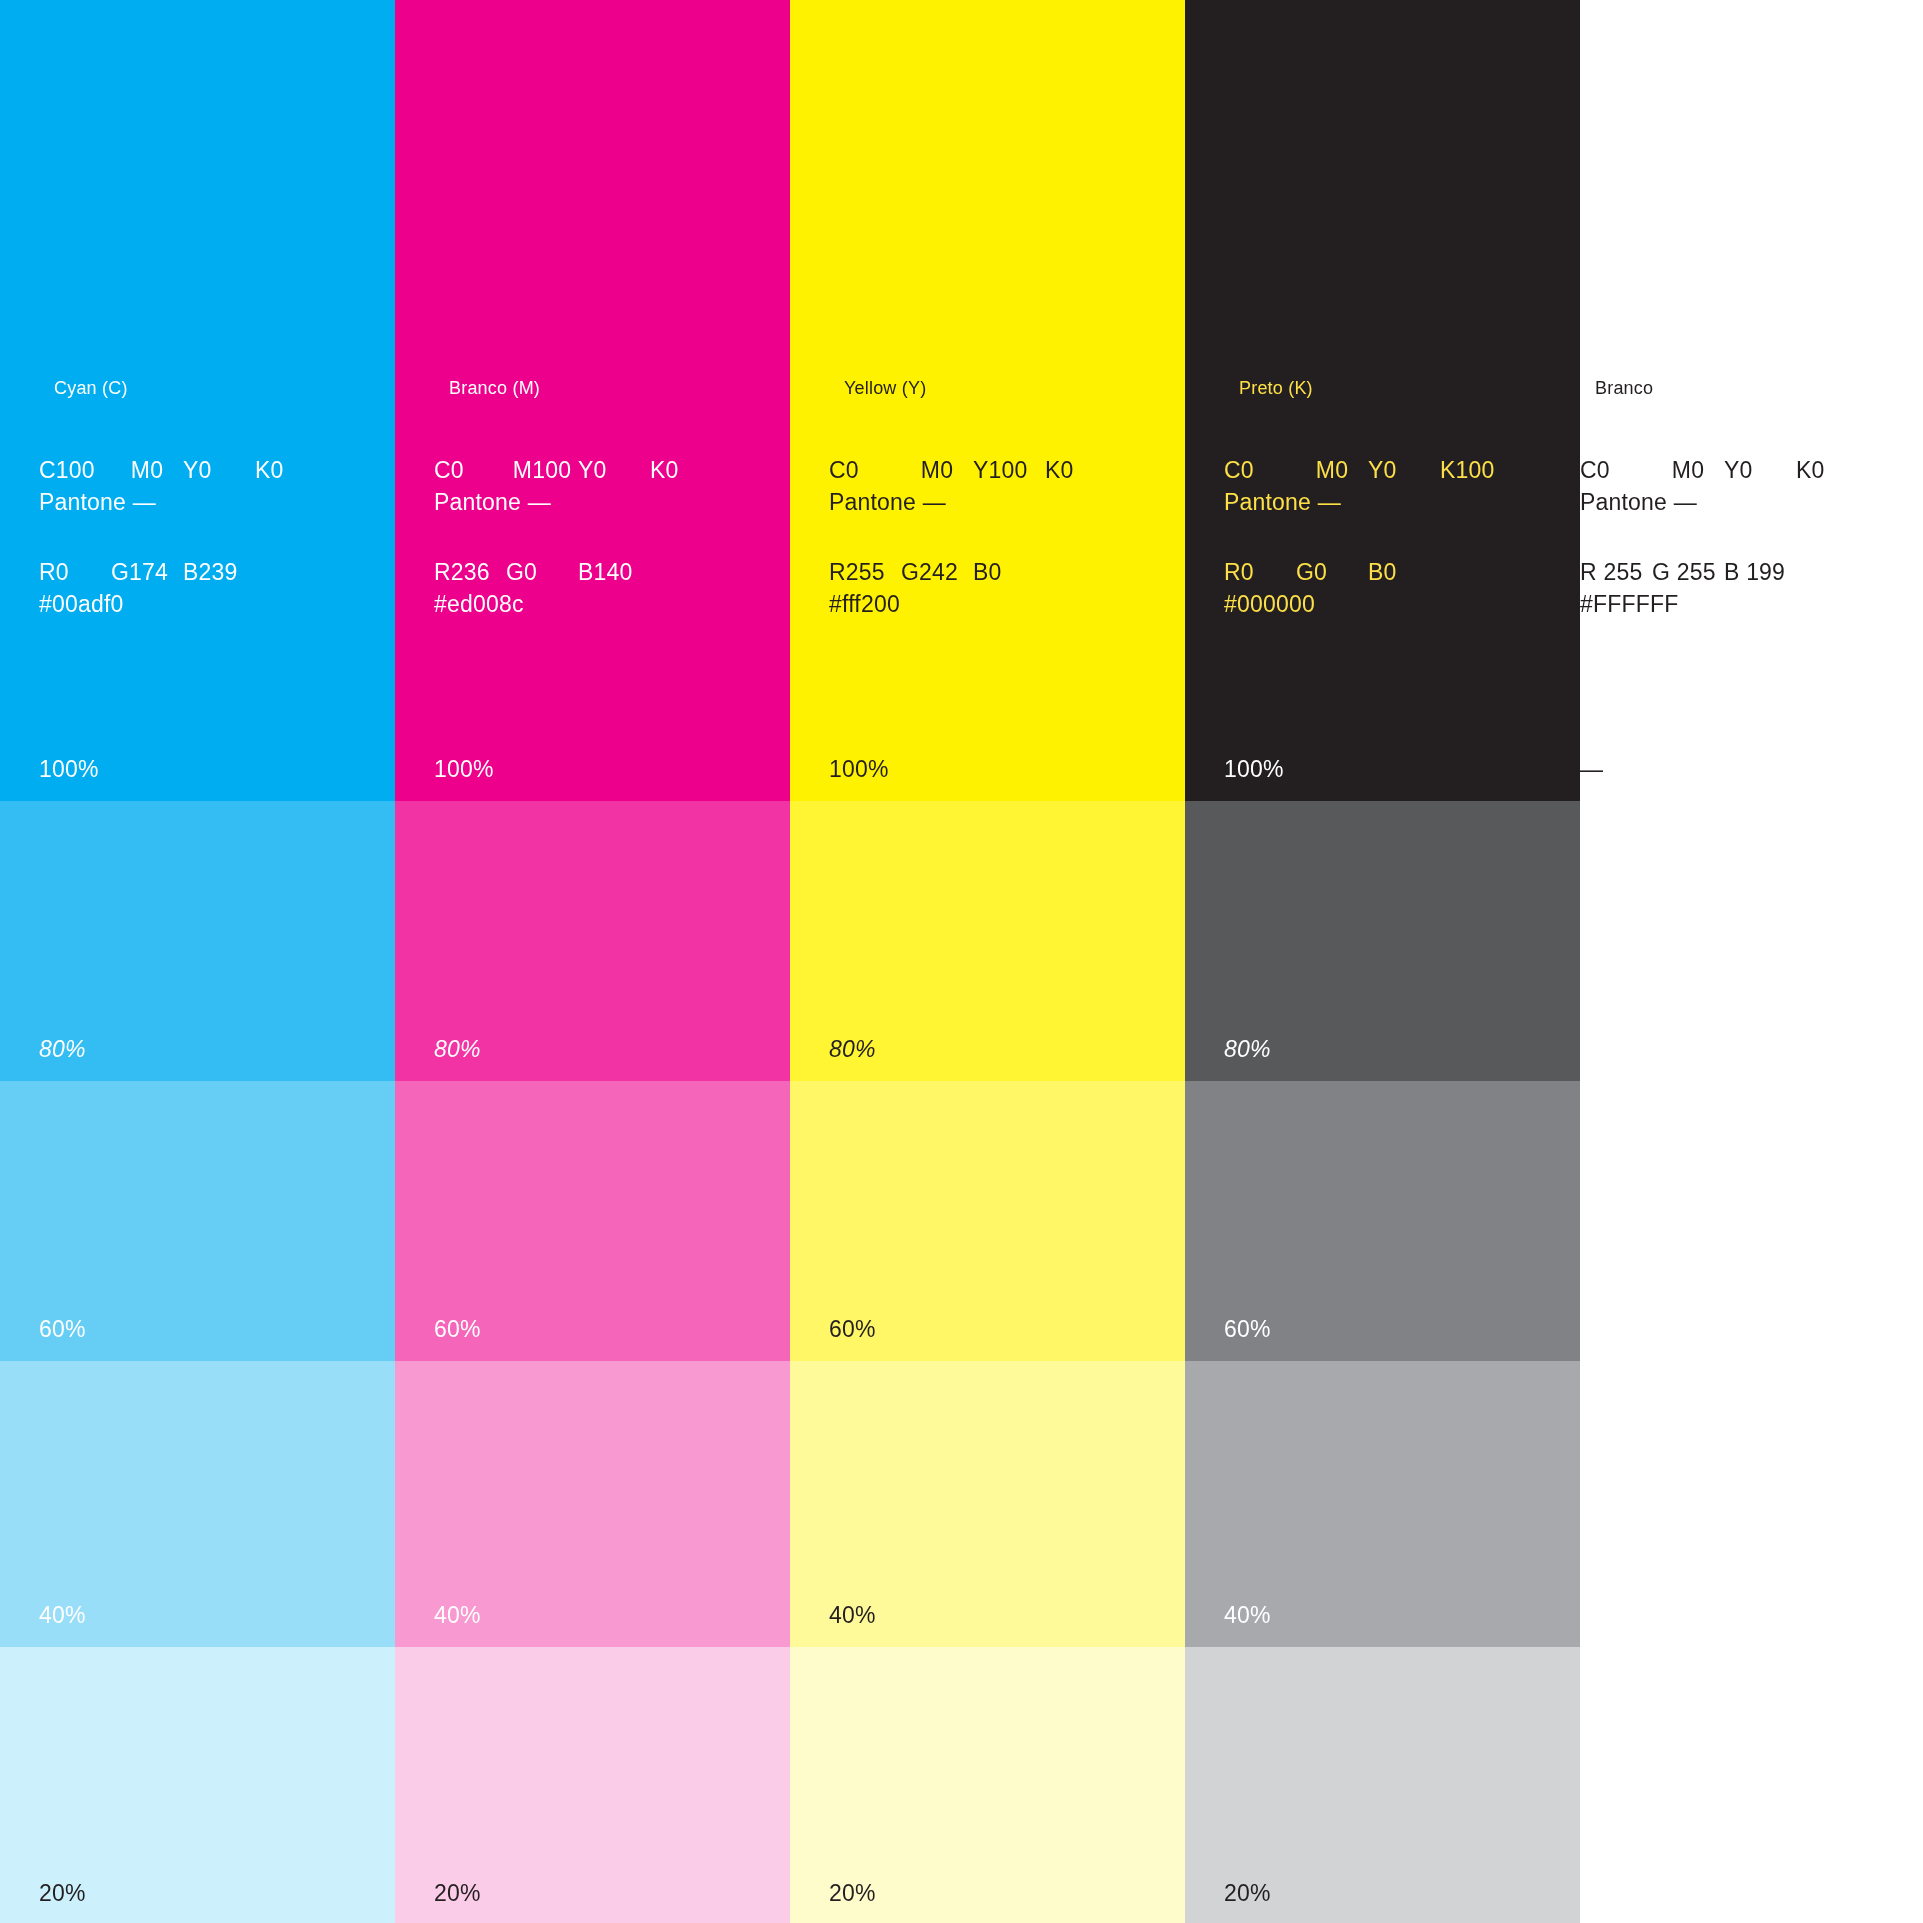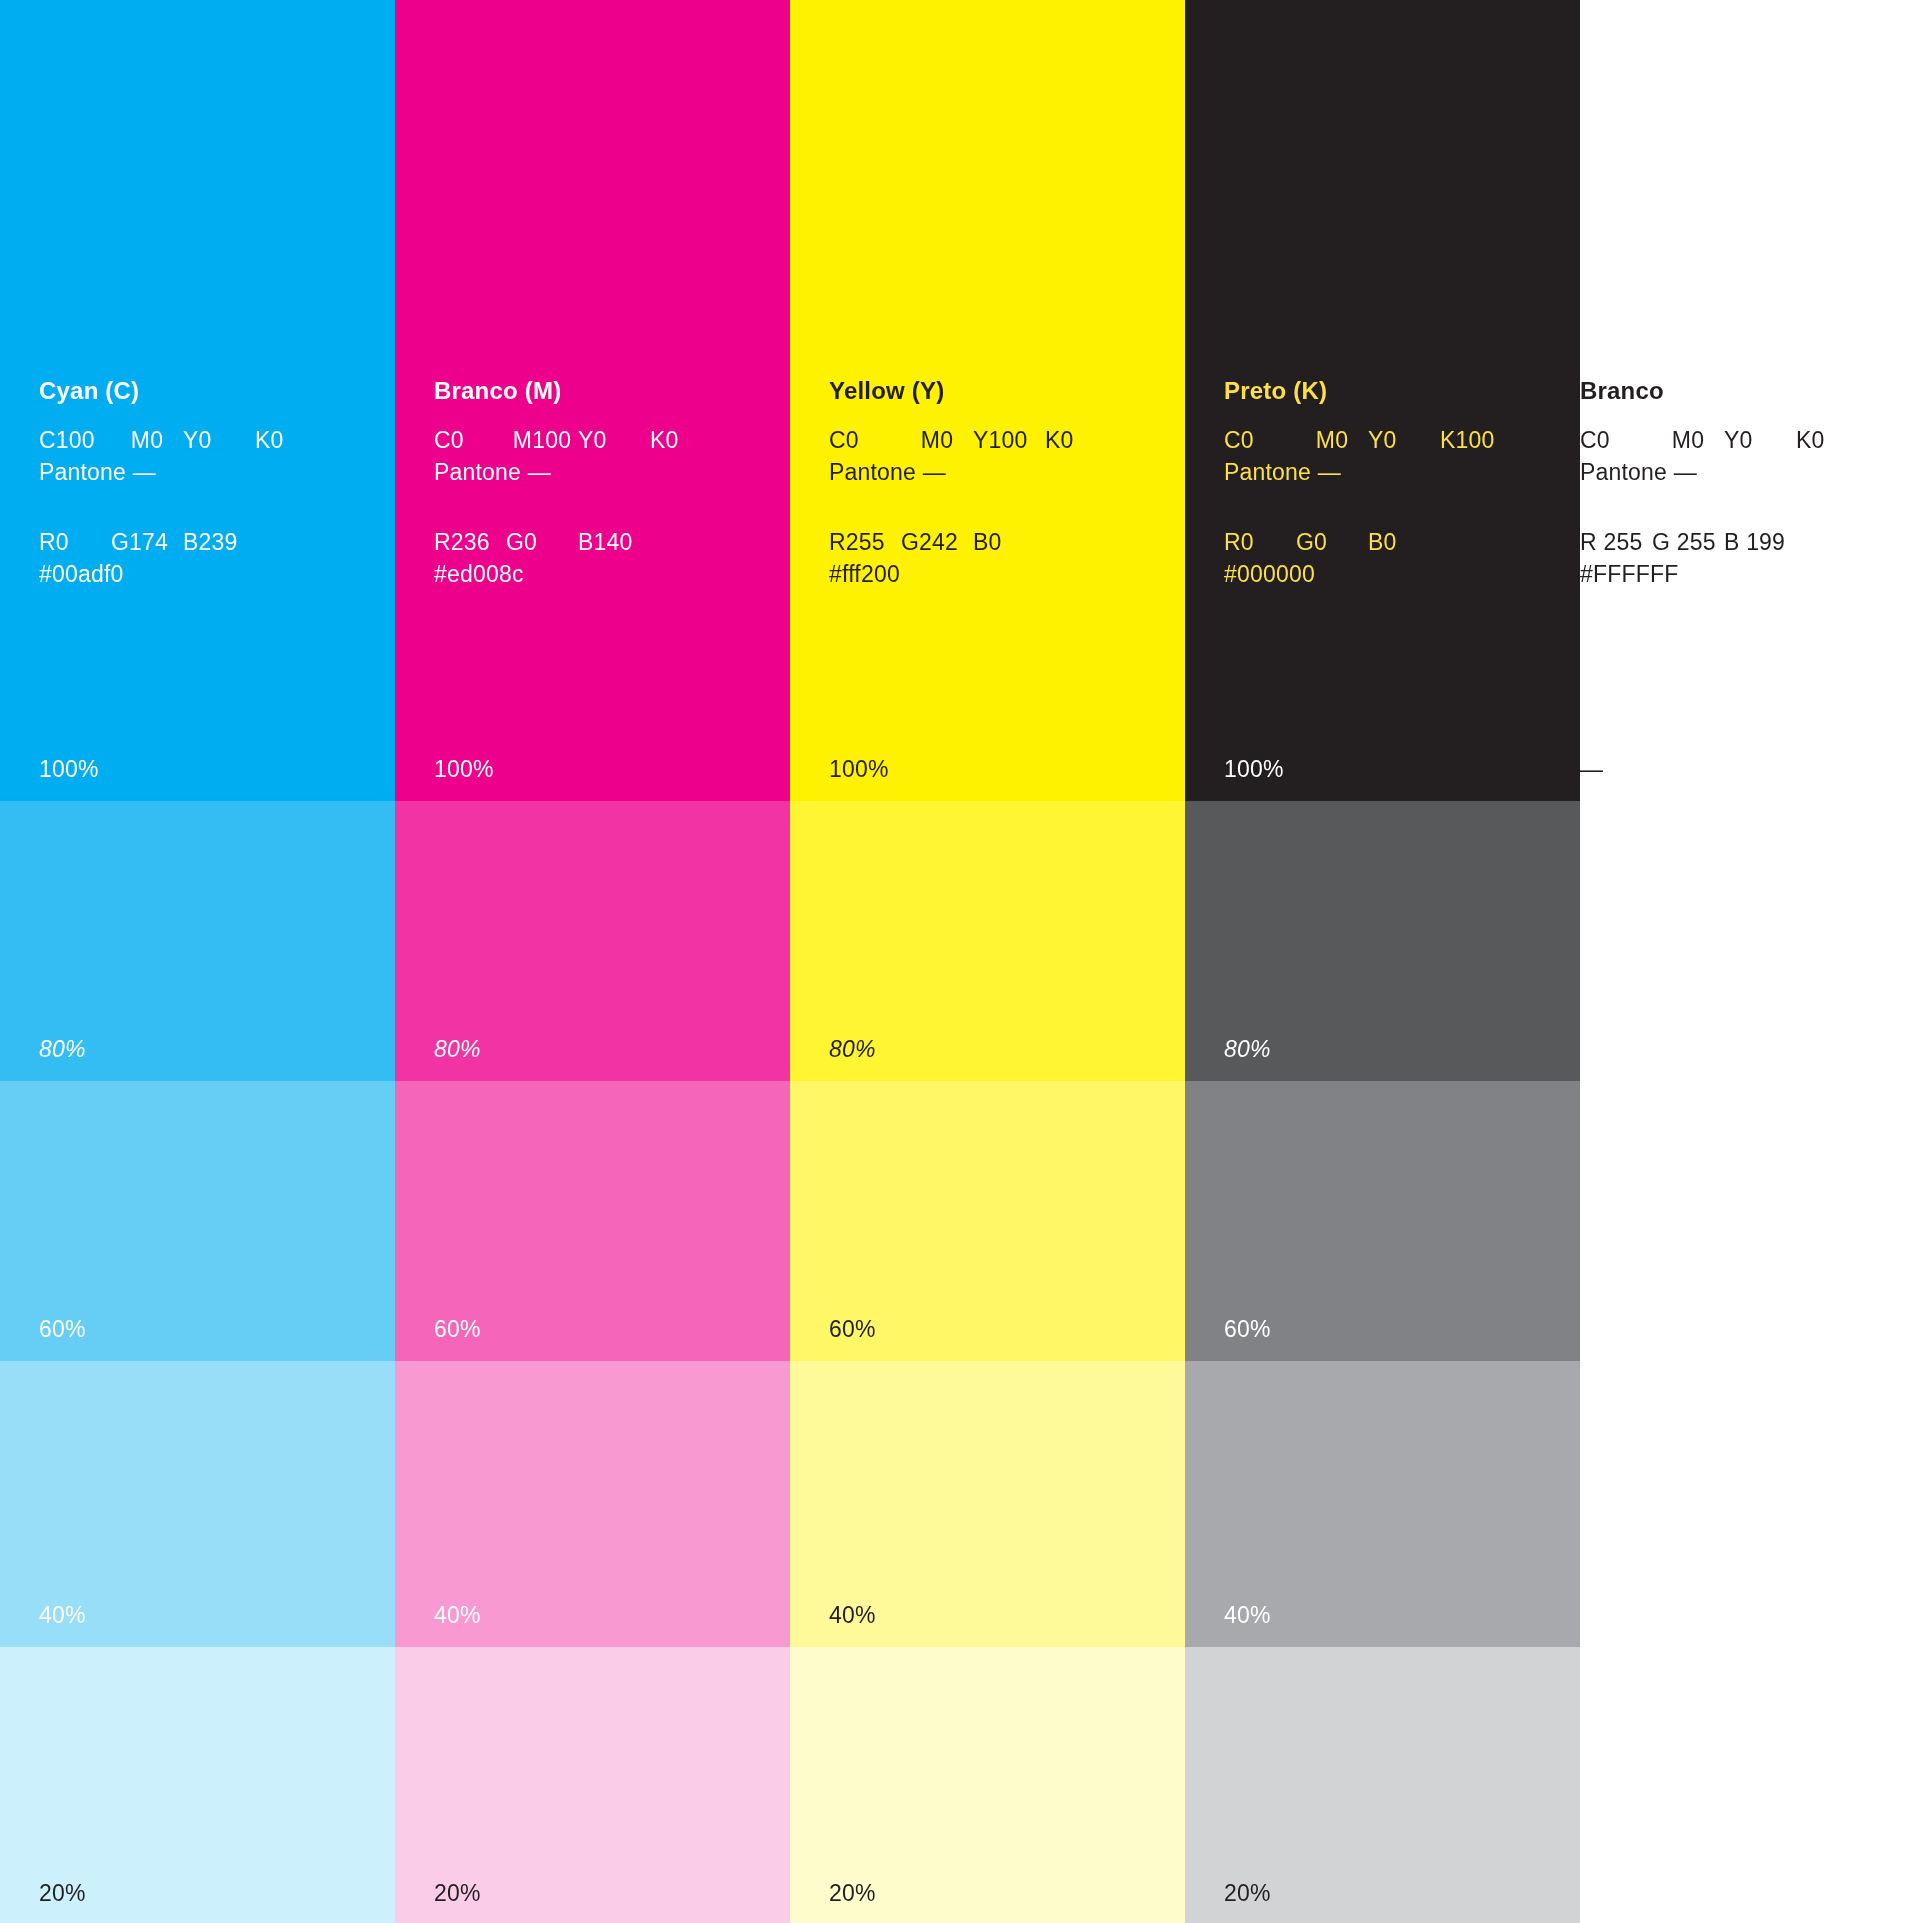--- a/index.html
+++ b/index.html
@@ -51,40 +51,41 @@
     position: absolute;
     left: 39px;
     top: 379px;
     width: 331px;
     line-height: 1;
     letter-spacing: 0.2px;
   }
   .col--white .spec { left: 0px; }
 
   .spec .name {
-    font-size: 24px;
-    font-weight: 700;
+    font-size: 18px;
+    font-weight: 400;
     margin-bottom: 25.6px;
     white-space: nowrap;
     font-stretch: condensed;
+    margin-left: 15px;
   }
 
   .spec .cmyk,
   .spec .pantone,
   .spec .rgb,
   .spec .hex {
     font-size: 23px;
     font-weight: 400;
     white-space: nowrap;
     font-stretch: condensed;
   }
 
   .spec .cmyk { margin-bottom: 9px; }
   .spec .cmyk span { display:inline-block; }
-  .spec .cmyk .c { width: 72px; }
+  .spec .cmyk .c { width: 72px; margin-top: 36px; }
   .spec .cmyk .m { width: 72px; text-align: center; }
   .spec .cmyk .y { width: 72px; }
   .spec .cmyk .k { width: 72px; }
 
   .spec .pantone { margin-bottom: 47px; }
 
   .spec .rgb { margin-bottom: 9px; }
   .spec .rgb span { display:inline-block; }
   .spec .rgb .r { min-width: 72px; }
   .spec .rgb .g { min-width: 72px; }

